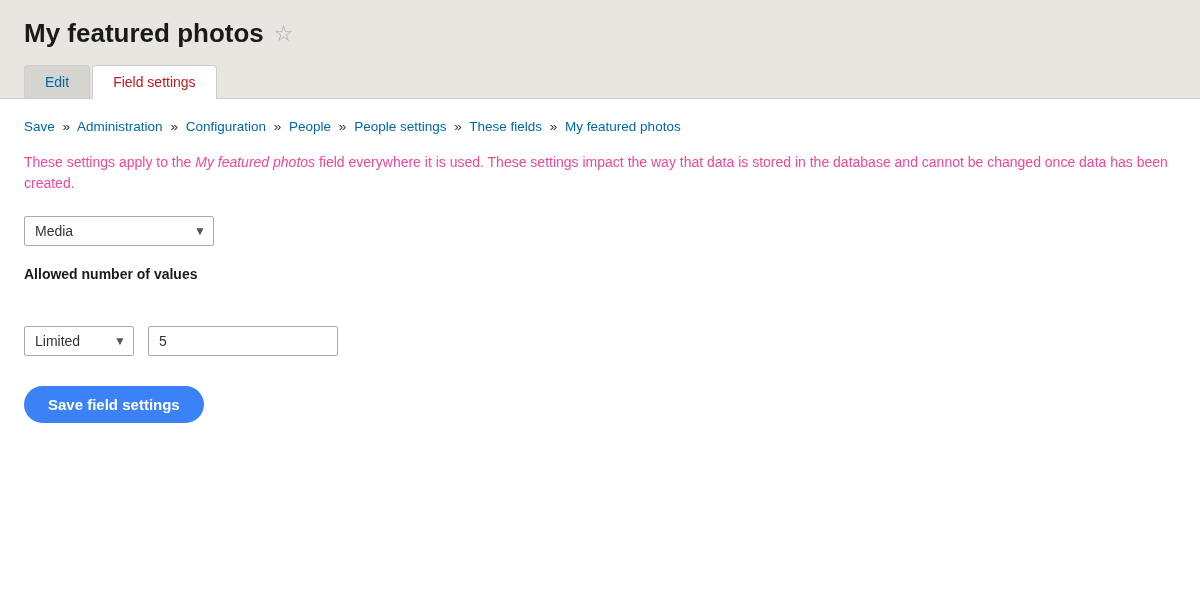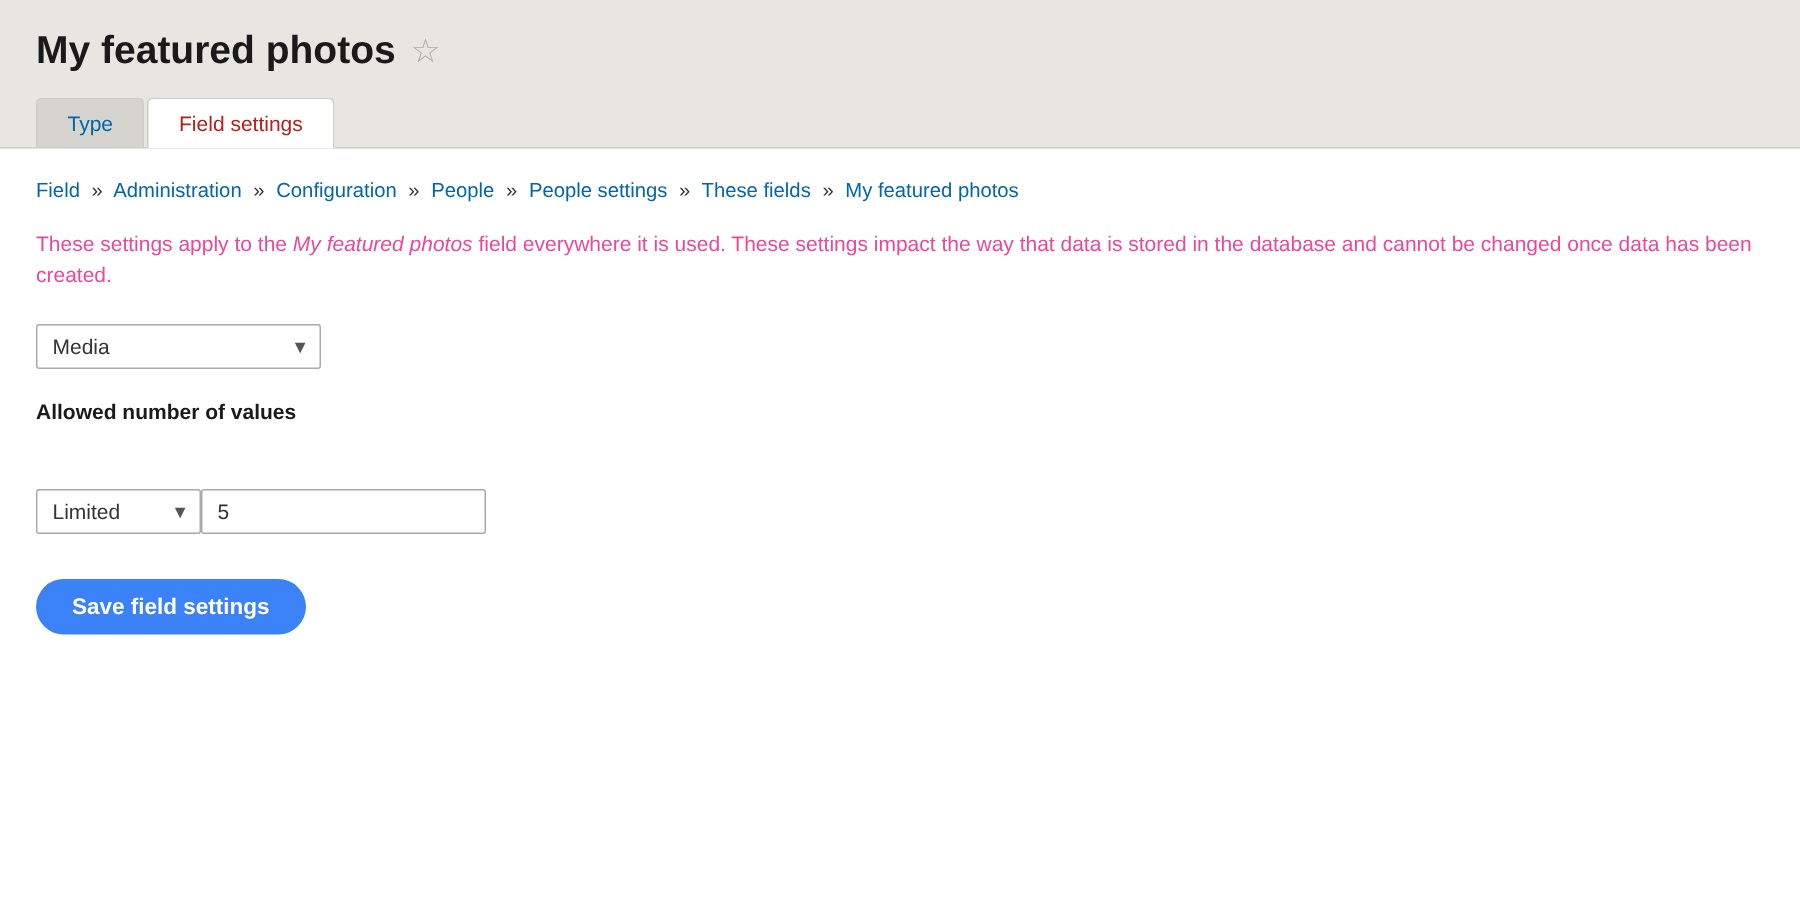--- a/index.html
+++ b/index.html
@@ -152,21 +152,21 @@
       width: 190px;
     }
 
     .limited-select {
       width: 110px;
     }
 
     .inline-fields {
       display: flex;
       align-items: flex-start;
-      gap: 0;
+      gap: 14px;
       margin-top: 44px;
     }
 
     .number-input {
       border: 1px solid #aaa;
       padding: 6px 10px;
       font-size: 14px;
       width: 190px;
       border-radius: 2px;
       color: #333;
@@ -189,29 +189,29 @@
 <body>
 
 <div class="page-wrapper">
 
   <div class="page-header">
     <div class="page-title-row">
       <h1 class="page-title">My featured photos</h1>
       <span class="star-icon">☆</span>
     </div>
     <div class="tabs">
-      <a class="tab" href="#">Type</a>
+      <a class="tab" href="#">Edit</a>
       <a class="tab active" href="#">Field settings</a>
     </div>
   </div>
 
   <div class="content-area">
     
     <div class="breadcrumb">
-      <a href="#">Field</a>
+      <a href="#">Save</a>
       <span class="separator">»</span>
       <a href="#">Administration</a>
       <span class="separator">»</span>
       <a href="#">Configuration</a>
       <span class="separator">»</span>
       <a href="#">People</a>
       <span class="separator">»</span>
       <a href="#">People settings</a>
       <span class="separator">»</span>
       <a href="#">These fields</a>

